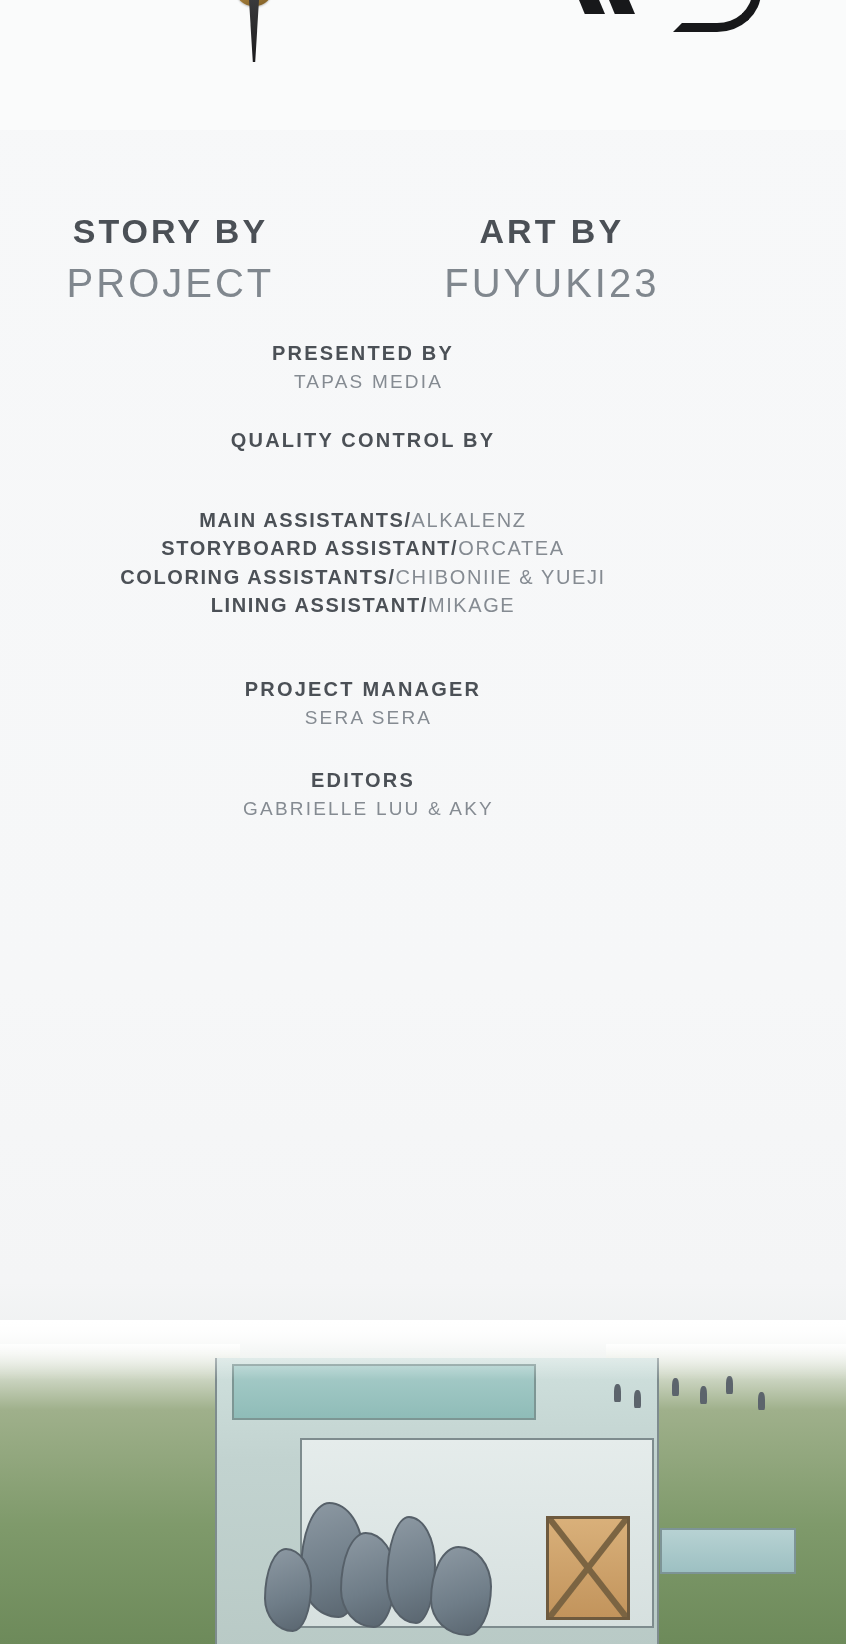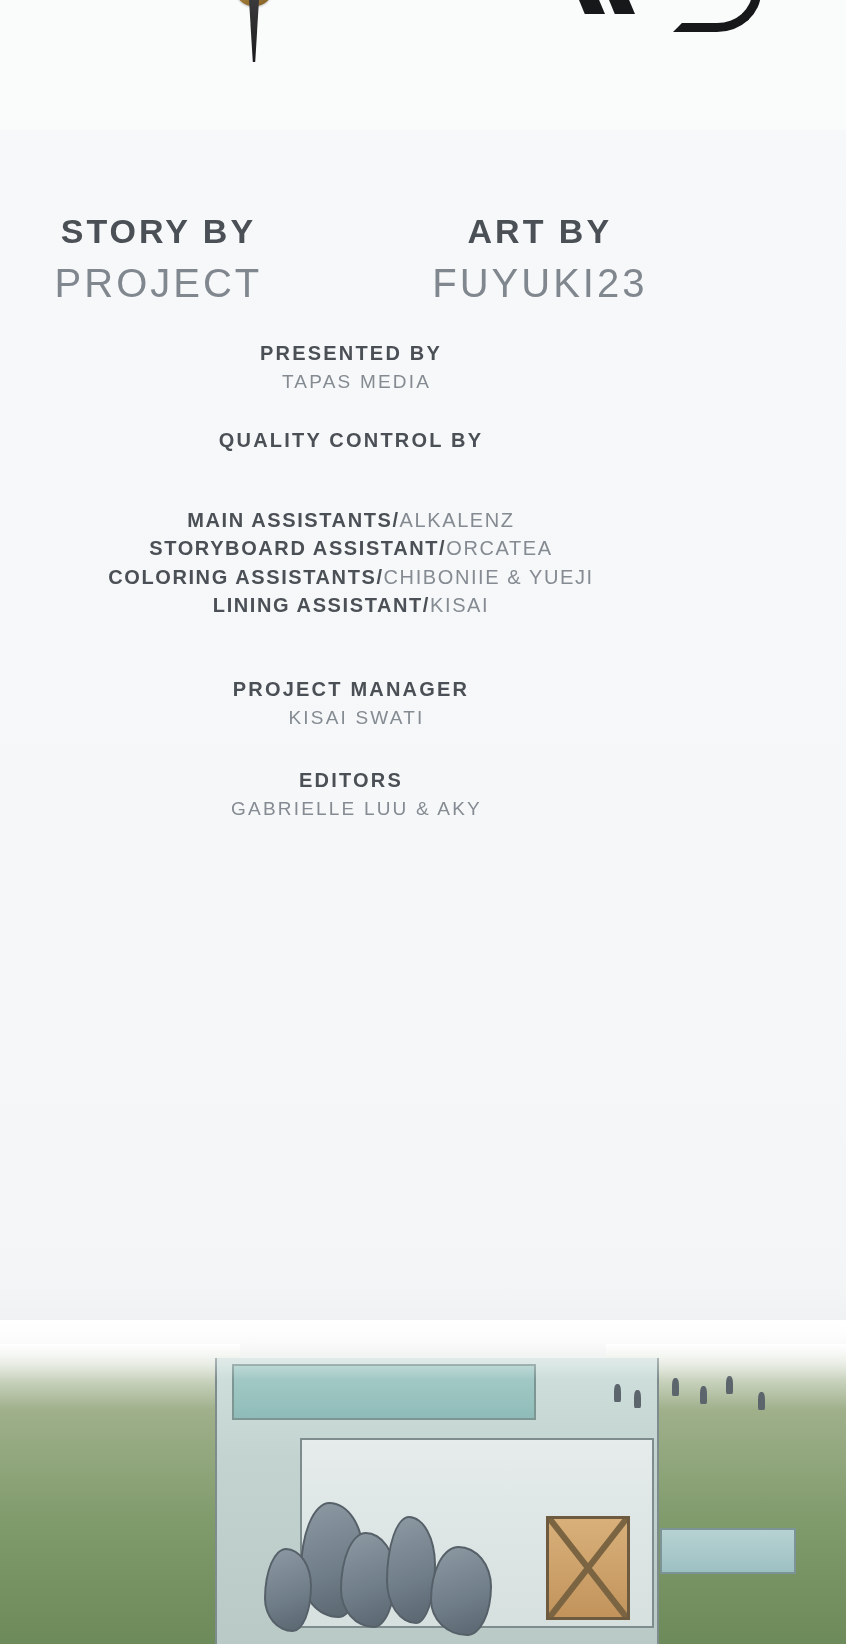--- a/index.html
+++ b/index.html
@@ -74,21 +74,21 @@
     width: 70px; height: 62px;
     border: 9px solid #17181a;
     border-radius: 0 60% 60% 0;
     border-left-color: transparent;
     border-top-color: transparent;
   }
 
   
   .credits {
     position: absolute;
-    top: 140px; left: 4px;
+    top: 140px; left: 16px;
     width: 694px;
   }
 
   .row-main {
     display: flex;
     justify-content: center;
     gap: 170px;
     margin-top: 72px;
   }
   .cred-col { text-align: center; }
@@ -285,27 +285,27 @@
     <div class="asst-line">
       <span class="lbl">MAIN ASSISTANTS/</span><span>ALKALENZ</span>
     </div>
     <div class="asst-line">
       <span class="lbl">STORYBOARD ASSISTANT/</span><span>ORCATEA</span>
     </div>
     <div class="asst-line">
       <span class="lbl">COLORING ASSISTANTS/</span><span>CHIBONIIE &amp; YUEJI</span>
     </div>
     <div class="asst-line">
-      <span class="lbl">LINING ASSISTANT/</span><span>KISAI</span>
+      <span class="lbl">LINING ASSISTANT/</span><span>MIKAGE</span>
     </div>
   </div>
 
   <div class="block mgr">
     <div class="b-role">PROJECT MANAGER</div>
-    <div class="b-name">KISAI SWATI</div>
+    <div class="b-name">SERA SERA</div>
   </div>
 
   <div class="block eds">
     <div class="b-role">EDITORS</div>
     <div class="b-name">GABRIELLE LUU &amp; AKY</div>
   </div>
 
 </div>
 
 <div class="bottom-art">

